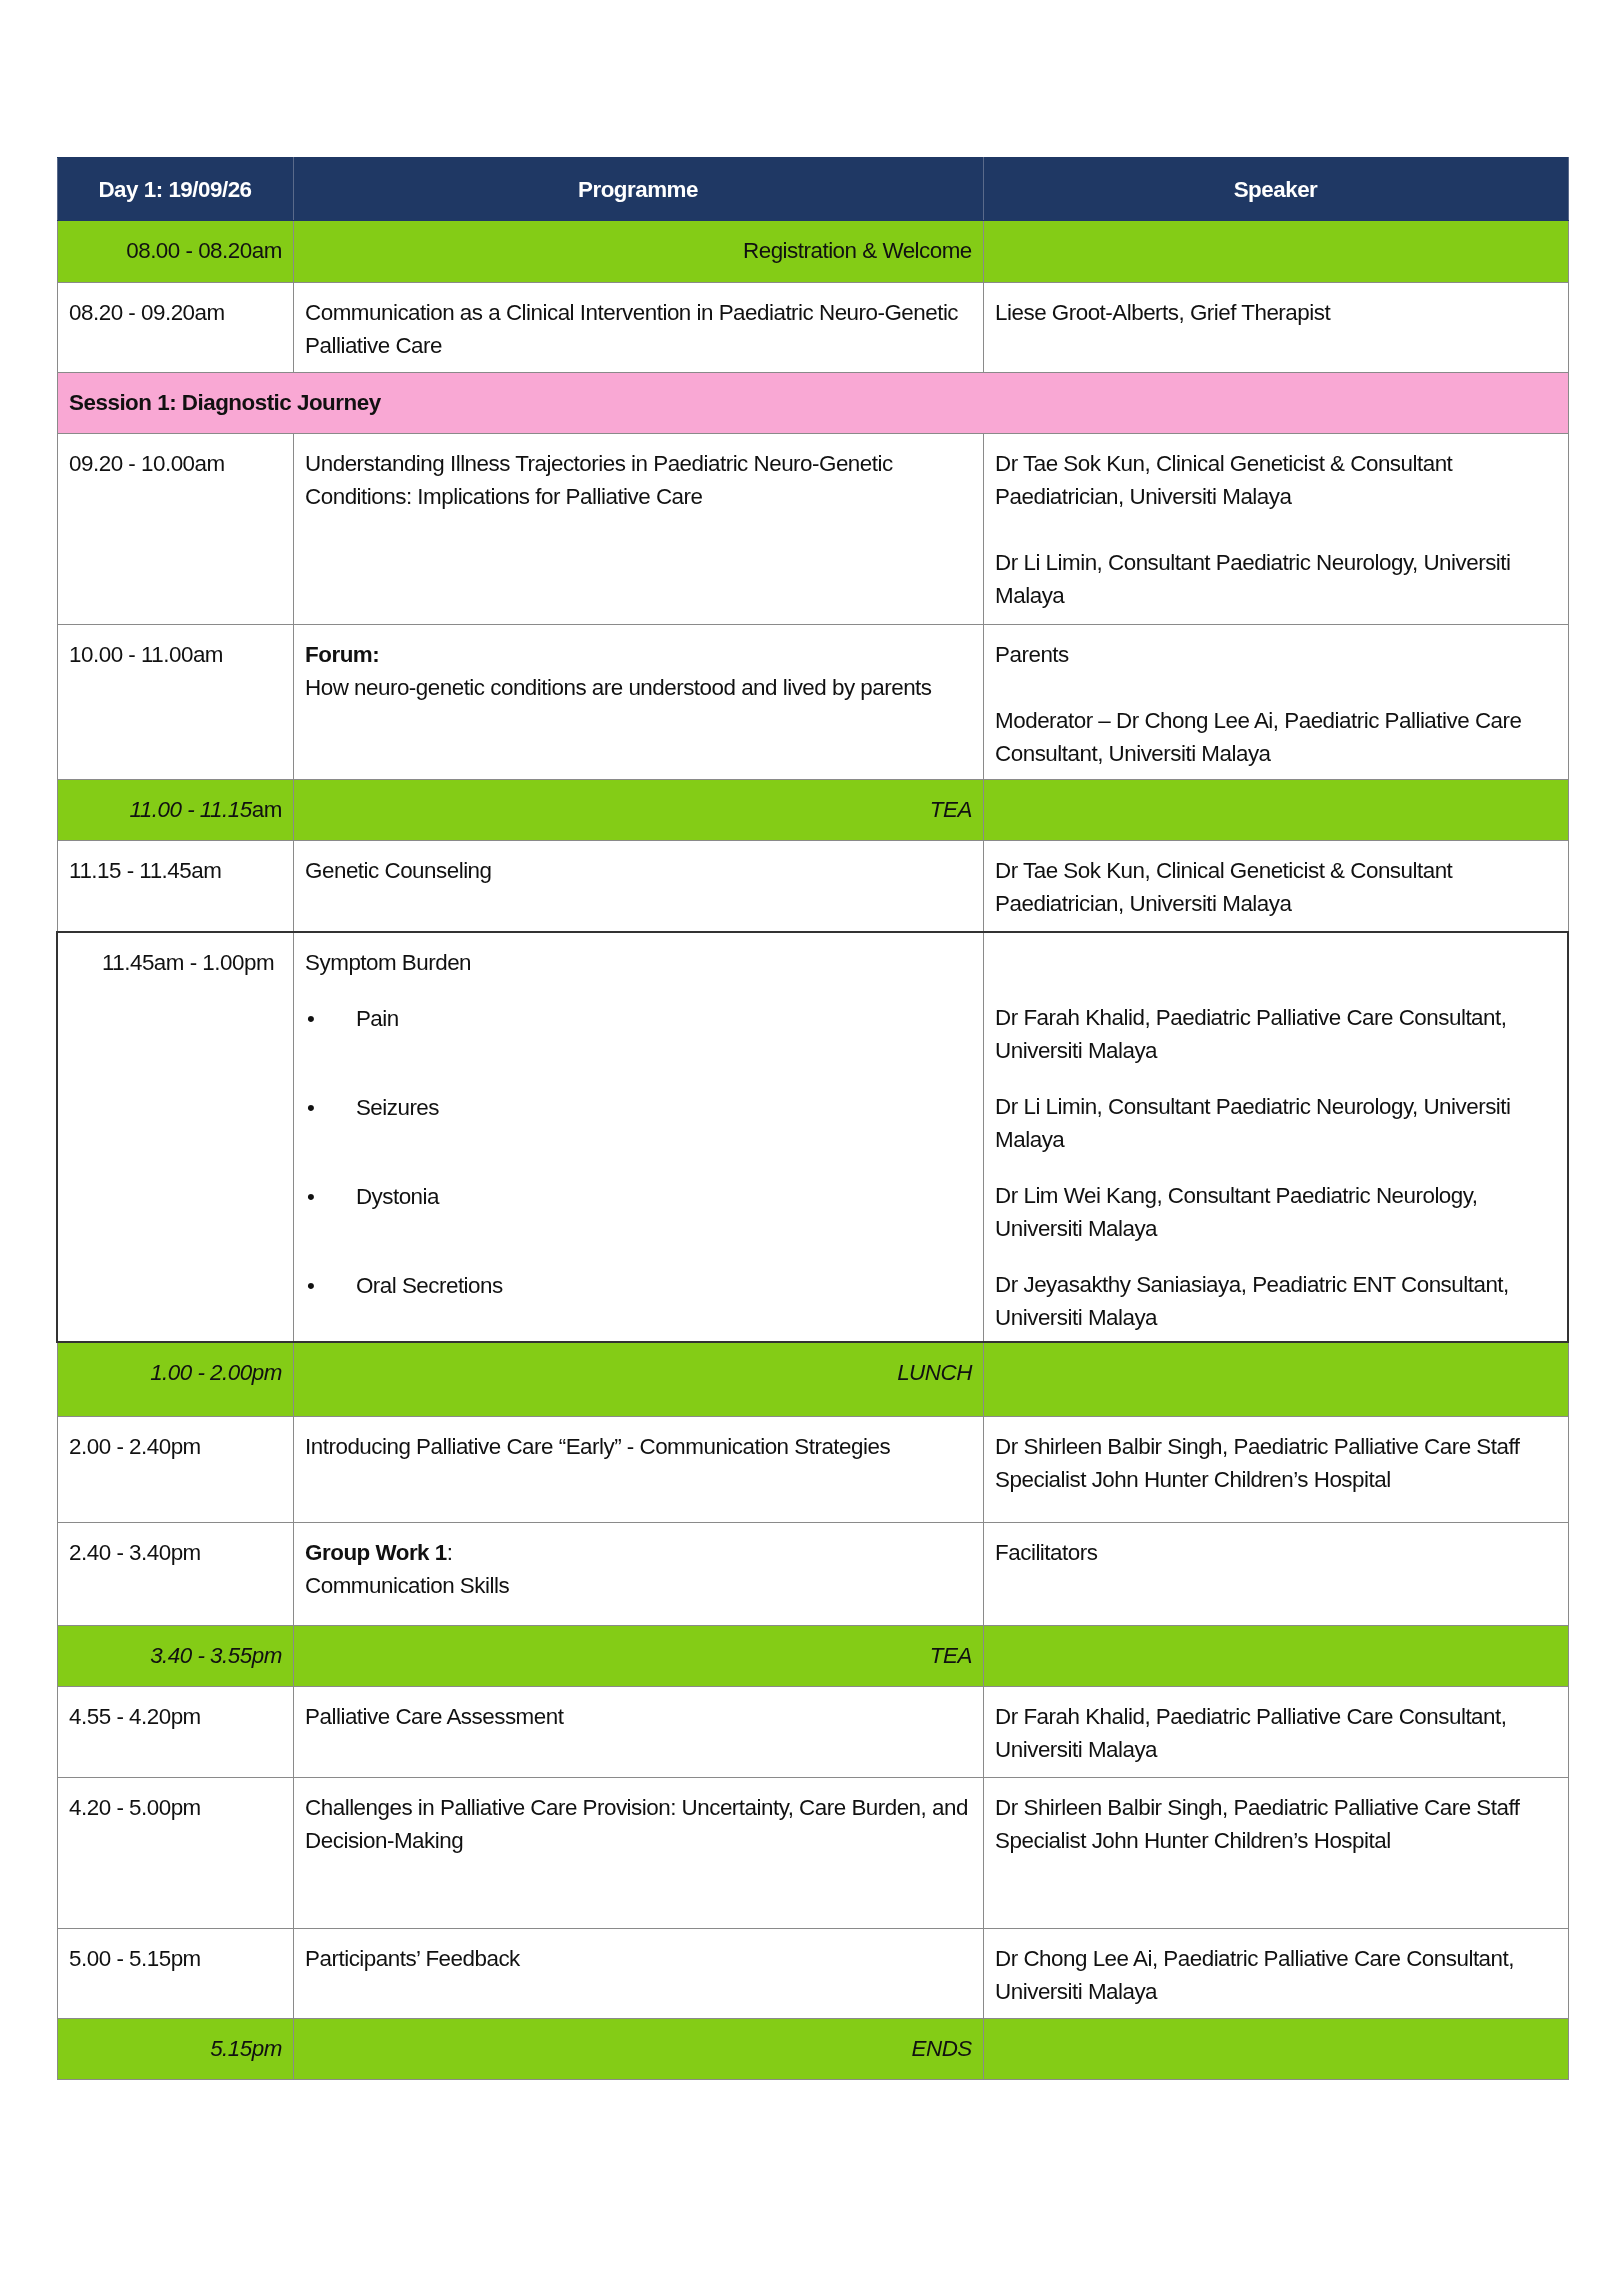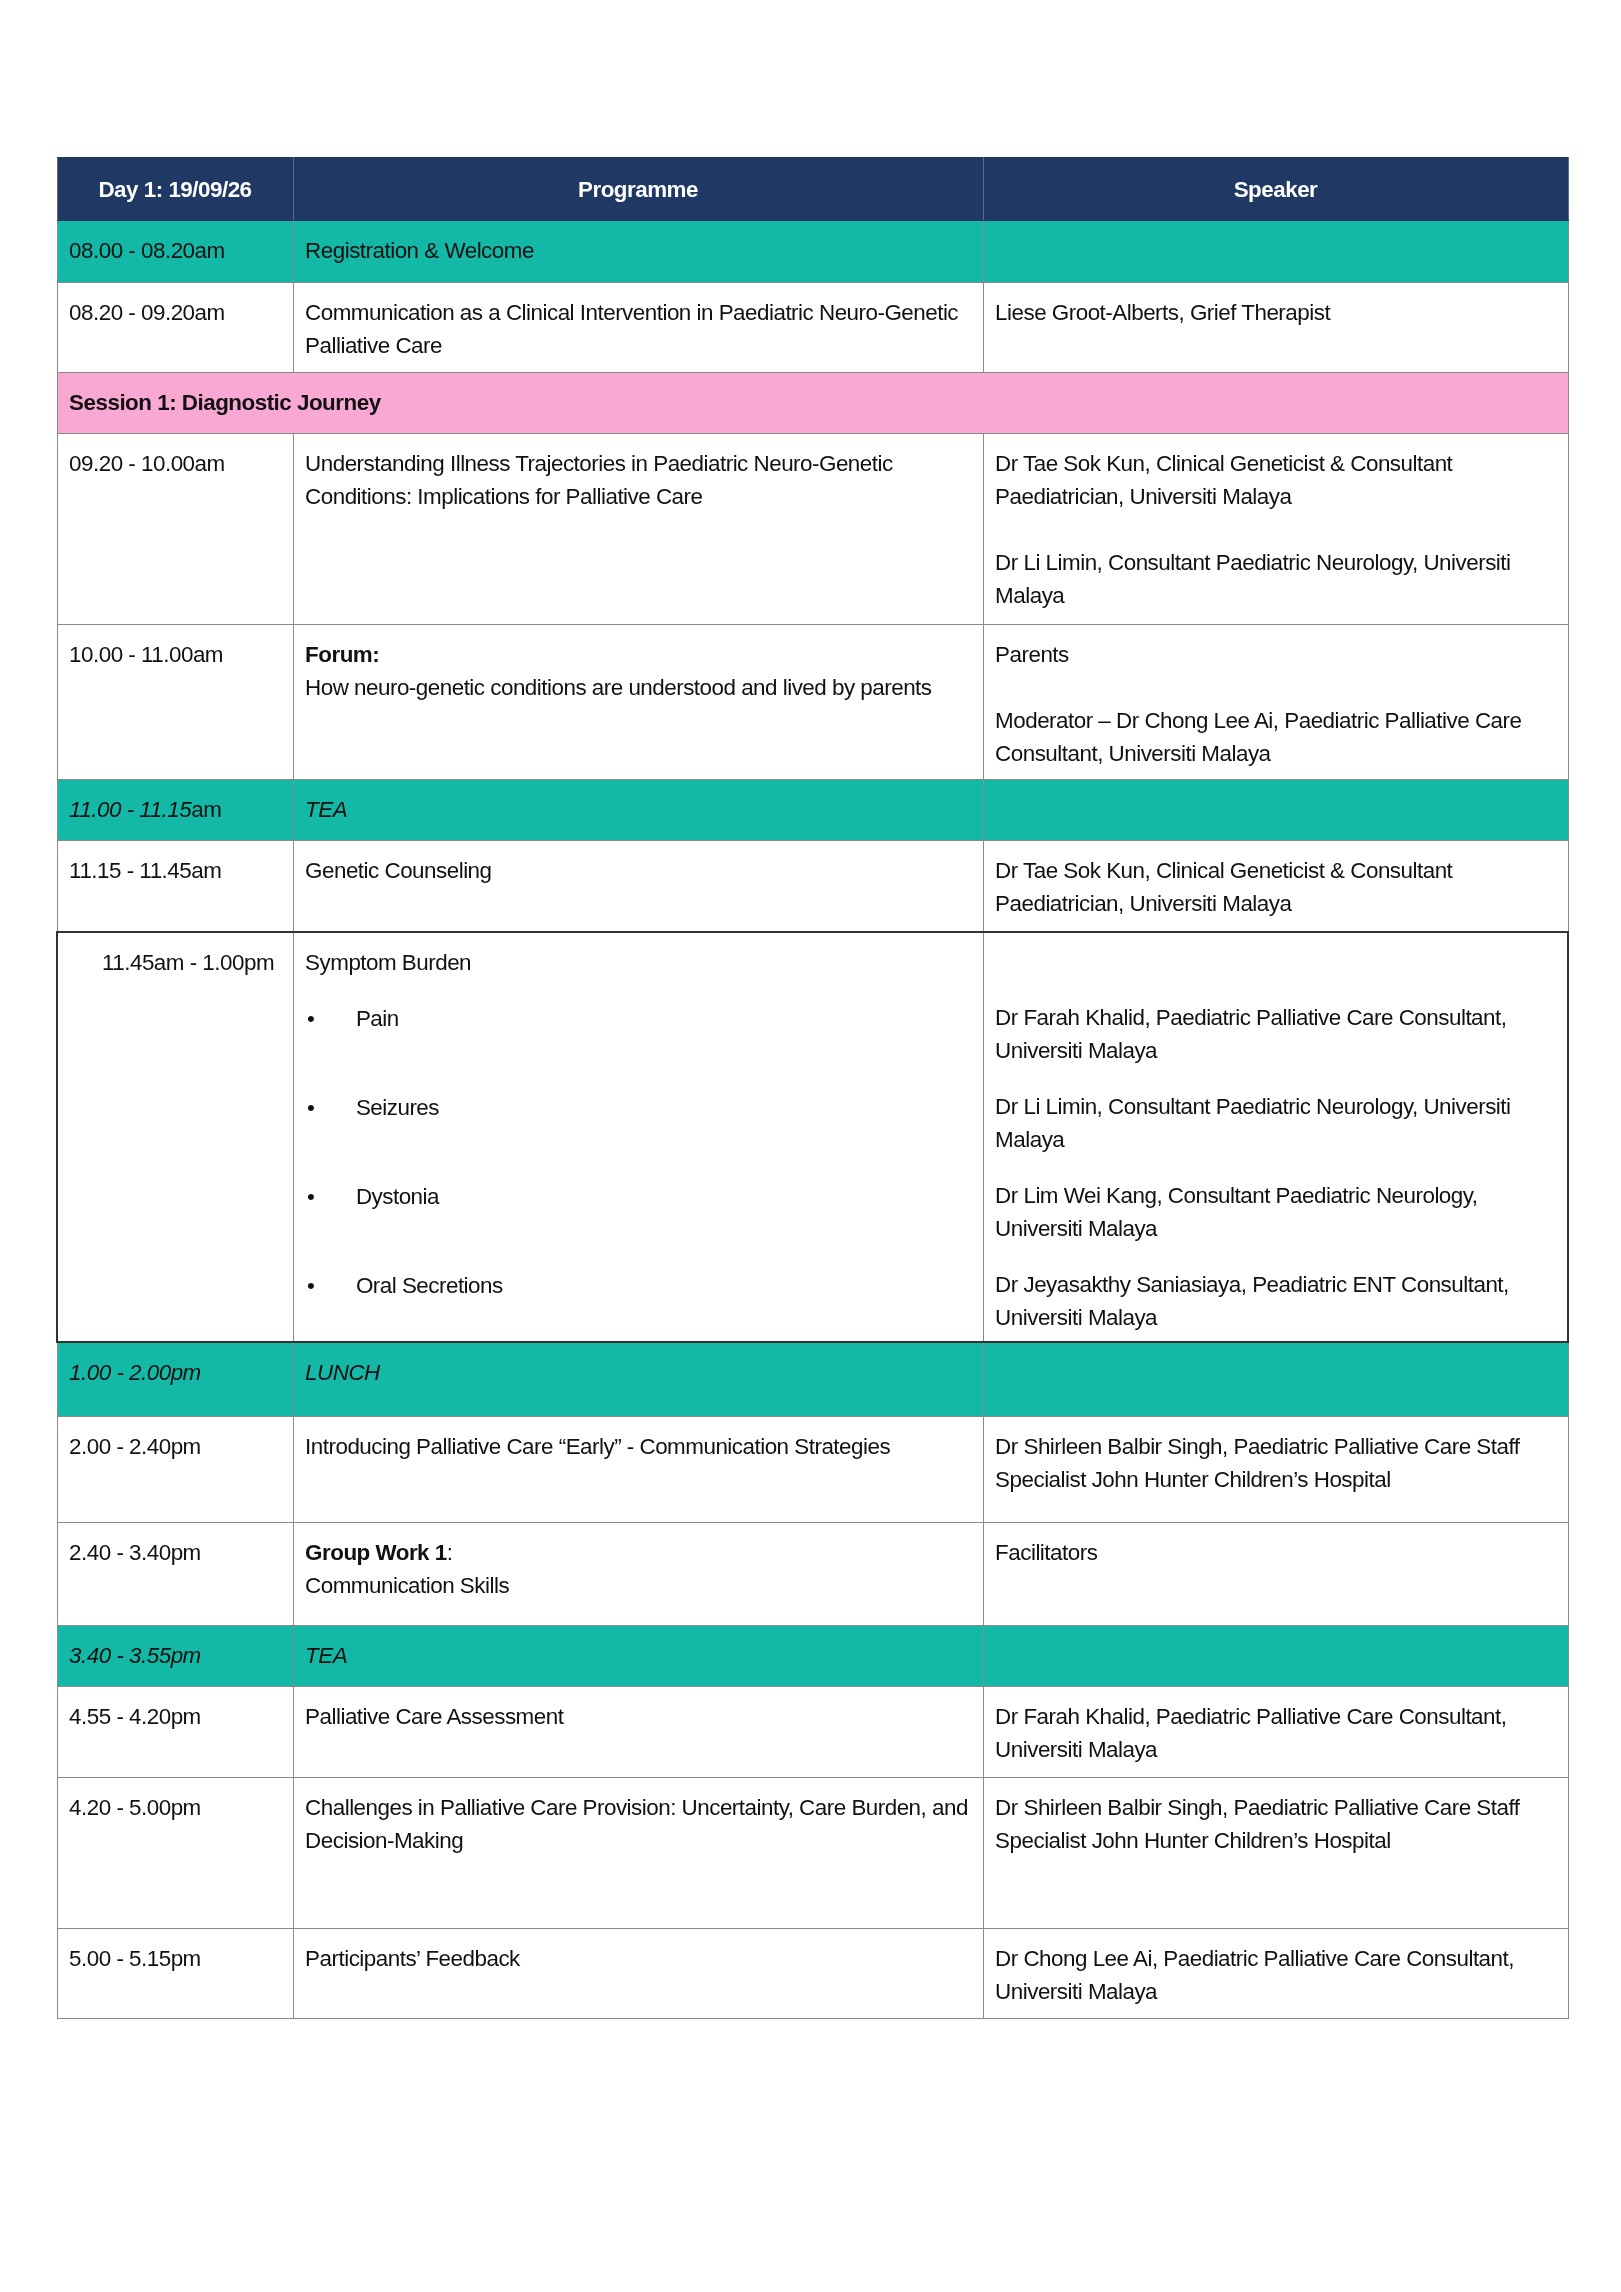--- a/index.html
+++ b/index.html
@@ -7,21 +7,21 @@
          font-family: "Liberation Sans", "DejaVu Sans", sans-serif; color: #111; }
   table.prog { position: absolute; left: 56px; top: 157px; width: 1512px;
                border-collapse: collapse; table-layout: fixed; font-size: 22.4px; line-height: 33px; }
   table.prog col.c1 { width: 236px; }
   table.prog col.c2 { width: 690px; }
   table.prog col.c3 { width: 585px; }
   table.prog td, table.prog th { border: 1.8px solid #8a8a8a; vertical-align: top;
                padding: 13.4px 10.7px 7.2px 11.6px; letter-spacing: -0.5px; }
   table.prog th { background: #1f3864; color: #ffffff; font-weight: bold; text-align: center;
                vertical-align: middle; padding: 0 23px; border-color: #1f3864 #5a6a8a; }
-  tr.tea td { background: #14b8a6; }
+  tr.tea td { background: #84cc16; text-align: right; }
   tr.tea td.it { font-style: italic; }
   tr.session td { background: #f9a8d4; font-weight: bold; }
   tr.boxed td { border-top: 2.7px solid #333; border-bottom: 2.7px solid #333; }
   tr.boxed td:first-child { border-left: 2.7px solid #333; padding-left: 44px; }
   tr.boxed td:last-child { border-right: 2.7px solid #333; }
   .b { font-weight: bold; }
   .gap { height: 33px; }
   .bullet-item { display: flex; align-items: flex-start; }
   .bullet-dot { width: 49px; flex: none; padding-left: 1.8px; }
 </style>
@@ -147,15 +147,20 @@
     <tr style="height:151px">
       <td>4.20 - 5.00pm</td>
       <td>Challenges in Palliative Care Provision: Uncertainty, Care Burden, and Decision-Making</td>
       <td>Dr Shirleen Balbir Singh, Paediatric Palliative Care Staff Specialist John Hunter Children’s Hospital</td>
     </tr>
     <tr style="height:90px">
       <td>5.00 - 5.15pm</td>
       <td>Participants’ Feedback</td>
       <td>Dr Chong Lee Ai, Paediatric Palliative Care Consultant, Universiti Malaya</td>
     </tr>
+    <tr class="tea" style="height:61px">
+      <td class="it">5.15pm</td>
+      <td class="it">ENDS</td>
+      <td></td>
+    </tr>
   </tbody>
 </table>
 
 
 </body></html>

